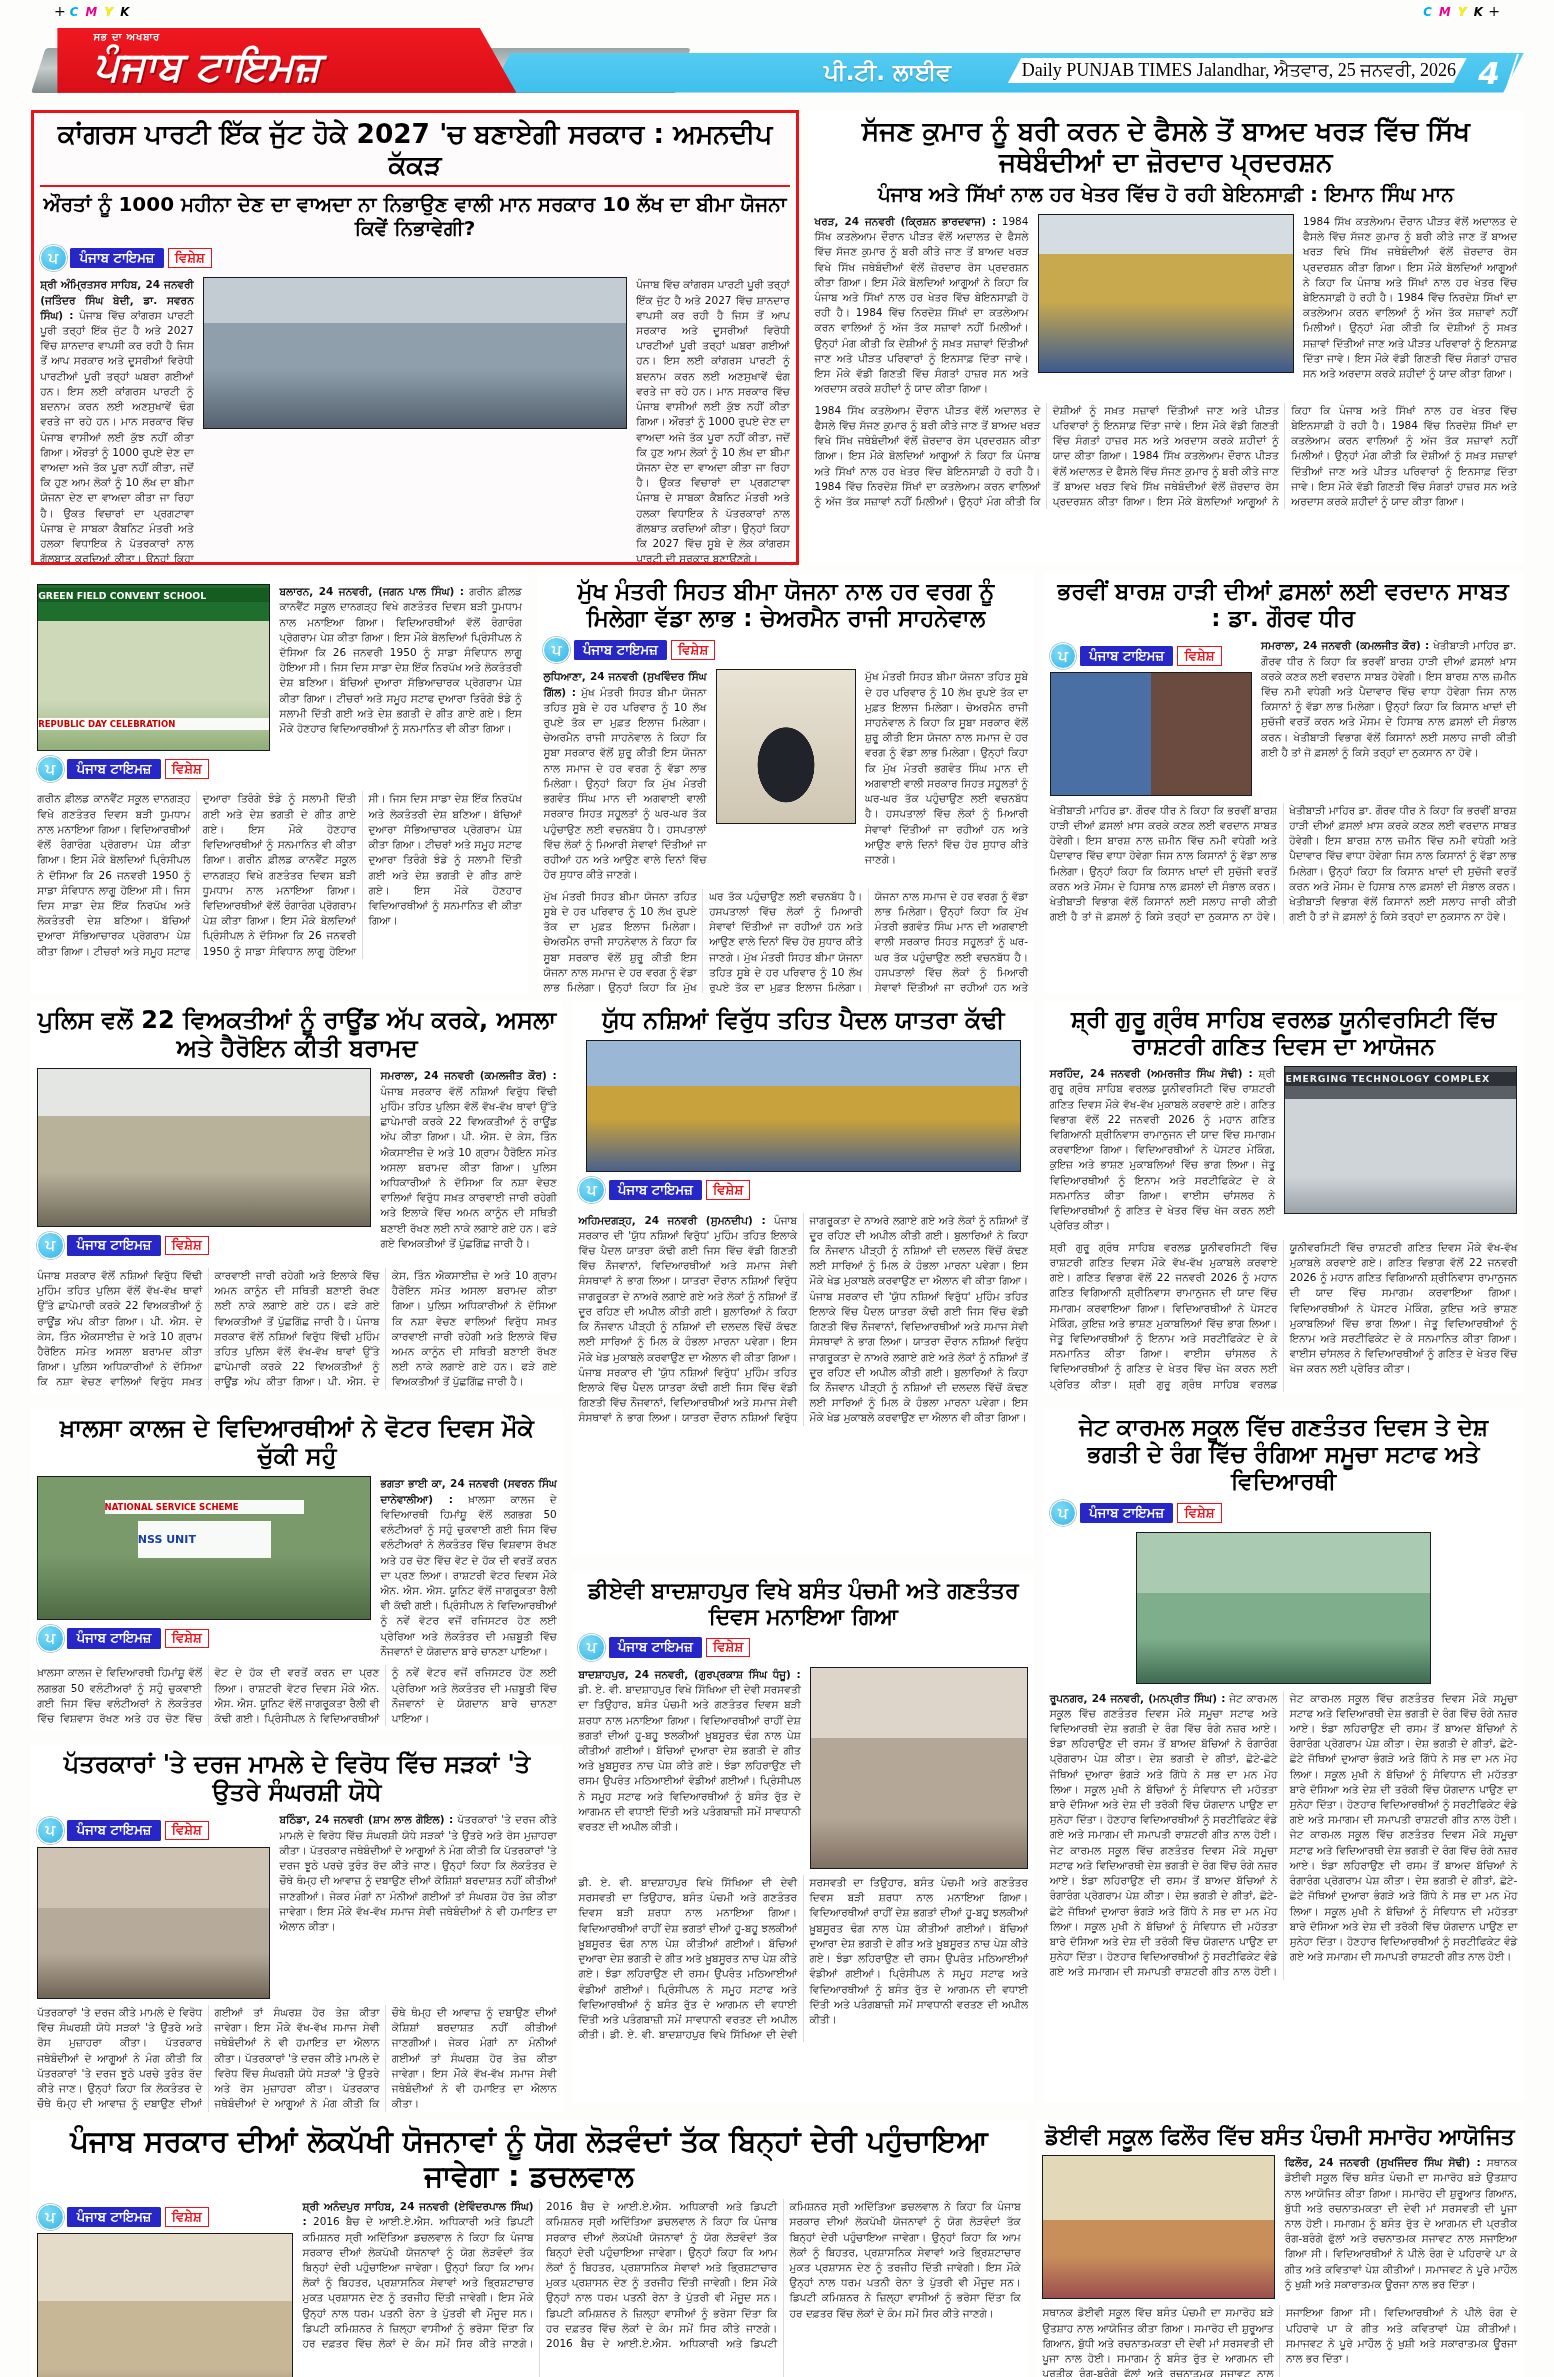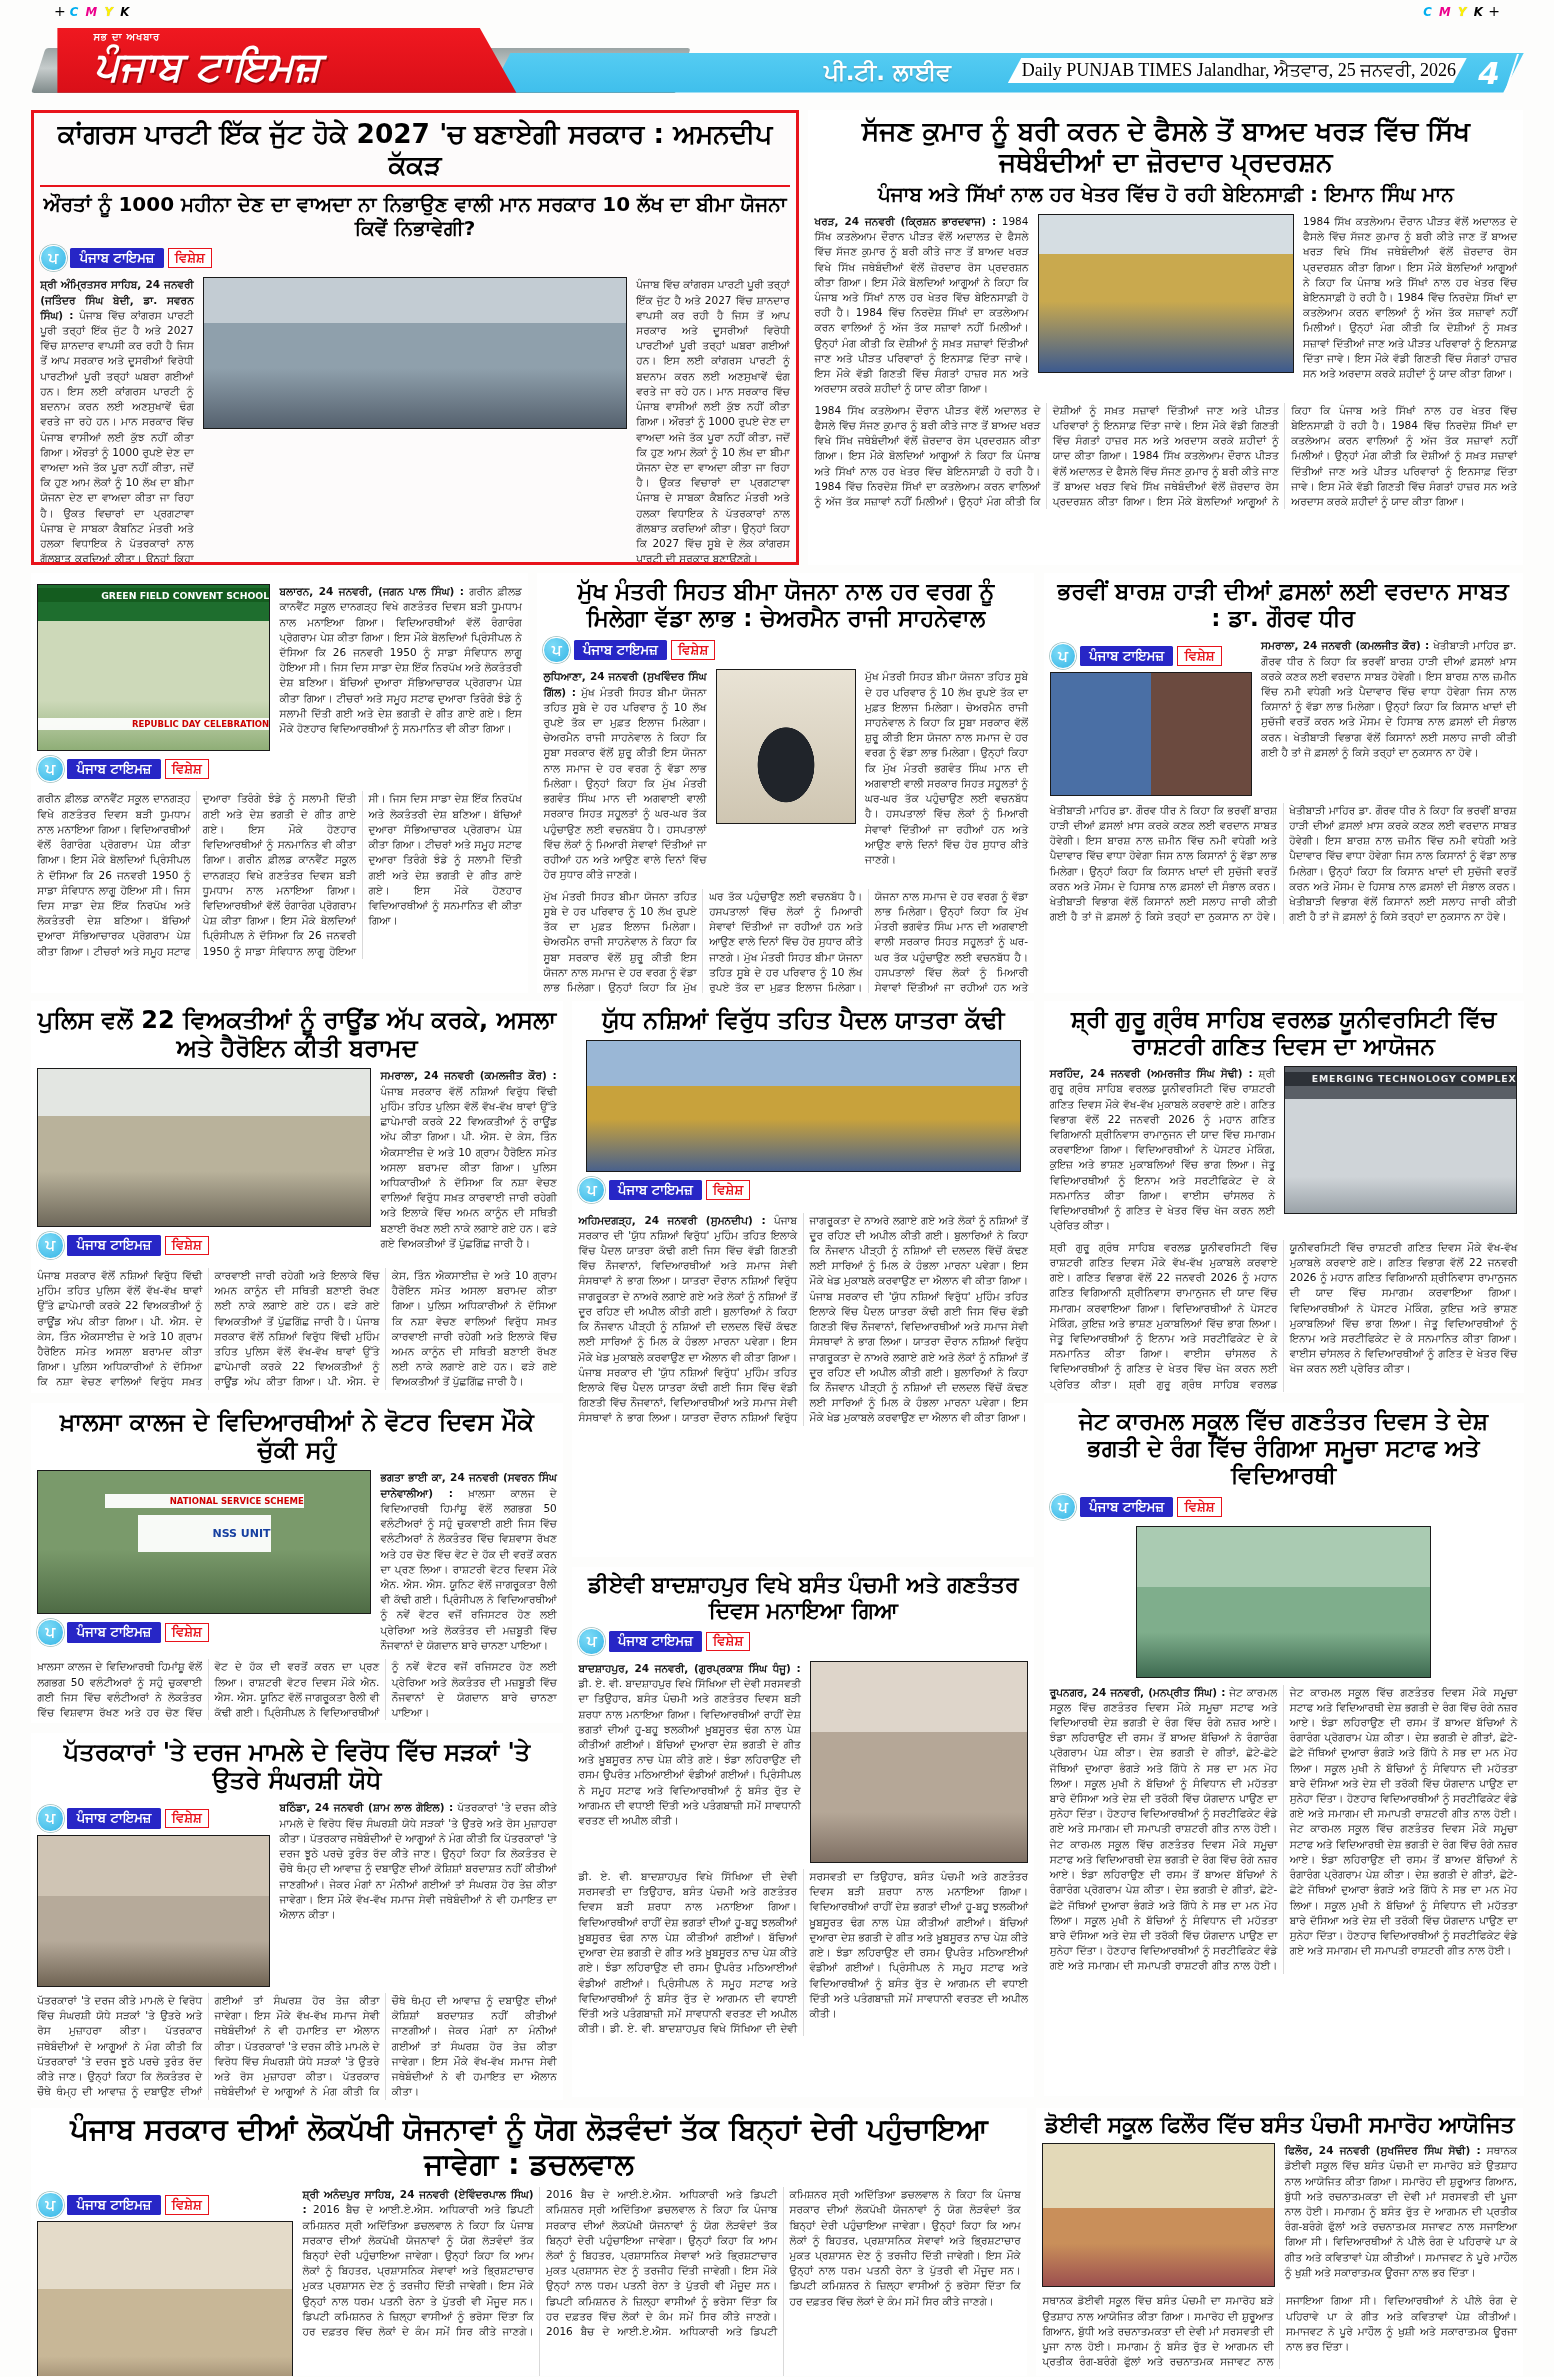--- a/index.html
+++ b/index.html
@@ -29,42 +29,42 @@
   #mast-red { position:absolute; left:26.4px; top:6.2px; width:459px; height:65px; background:linear-gradient(180deg,#f01820,#d90f18); clip-path:polygon(0 0,92% 0,100% 100%,0 100%); box-shadow:2.3px 3.1px 0 rgba(60,60,60,.45); padding:3.1px 7.8px 0 36px; }
   #mast-tagline { color:#fff; font-size:10px; font-weight:bold; letter-spacing:0.8px; }
   #mast-title { color:#fff; font-size:40px; font-weight:bold; font-style:italic; line-height:47px; text-shadow:1.6px 1.6px 0 rgba(120,0,0,.6); }
 
   
   .row { display:grid; gap:9.3px; margin-top:7.8px; }
   #row1 { grid-template-columns:768px 715px; }
   #row2 { grid-template-columns:497px 497px 479px; }
   #row3 { grid-template-columns:532px 462px 480px; }
   #rowB { grid-template-columns:996px 487px; }
-  .stack { display:flex; flex-direction:column; gap:10px; }
+  .stack { display:flex; flex-direction:column; gap:16px; }
 
   
   .art { background:#fff; overflow:hidden; position:relative; padding:4.7px 6.2px; }
   .art h2 { text-align:center; font-weight:bold; color:#000; line-height:1.18; }
   .art h3 { text-align:center; font-weight:bold; color:#000; margin-top:4.7px; }
   .boxed { border:3.1px solid #e8131b; background:#fdfbfb; }
   .redrule { height:2.3px; background:#e8131b; margin:4.7px 0 1.6px 0; }
 
   .badge { display:inline-flex; align-items:center; gap:3.9px; margin:4.7px 0 3.1px 0; }
   .pt-circle { width:26.4px; height:26.4px; border-radius:50%; background:radial-gradient(circle at 35% 30%,#7edbf7,#36b6e6); color:#fff; font-weight:bold; font-size:14.8px; display:flex; align-items:center; justify-content:center; border:1.6px solid #fff; box-shadow:0 0 0 0.8px #9bb; }
   .pt-brand { background:#2726c6; color:#fff; font-weight:bold; font-size:13.2px; padding:2.3px 9.3px; border-radius:1.6px; }
   .pt-tag { background:#fff; color:#e8131b; border:1.6px solid #e8131b; font-weight:bold; font-size:13.2px; padding:0.8px 6.2px; }
 
   .split { display:flex; gap:9.3px; margin-top:3.1px; }
   .txt { text-align:justify; font-size:10.5px; line-height:1.45; color:#141414; flex:1; }
   .dateline { font-weight:bold; }
   .cols { text-align:justify; font-size:10.5px; line-height:1.45; color:#141414; margin-top:6.2px; column-gap:12.4px; column-rule:0.8px solid #d9d9d9; }
   .c2{column-count:2}.c3{column-count:3}
 
   .photo { border:1.6px solid #1a1a1a; position:relative; overflow:hidden; flex:none; background:#cfcfcf; }
-  .ph-label { position:absolute; left:0; right:0; text-align:right; font-weight:bold; }
+  .ph-label { position:absolute; left:0; right:0; text-align:left; font-weight:bold; }
 
   .ph-congress{width:424px;height:152px;background:linear-gradient(180deg,#c3ccd3 0 30%,#8fa0ac 30% 60%,#55616e);}
   .ph-protest{width:256px;height:159px;background:linear-gradient(180deg,#d5dde2 0 25%,#c9a94e 25% 55%,#3c5a8f);}
   .ph-greenfield{width:233px;height:167px;background:linear-gradient(180deg,#1e6e2e 0 22%,#cdd9b9 22% 70%,#8fae77);}
   .ph-health{width:140px;height:155px;background:radial-gradient(ellipse 47px 62px at 50% 62%,#20242a 0 60%,transparent 61%),linear-gradient(180deg,#e9e3d5,#cfc6b2);}
   .ph-rain{width:202px;height:124px;background:linear-gradient(90deg,#4a6fa5 0 50%,#6b4a3f 50%),linear-gradient(180deg,#d9d9d9,#bbb);}
   .ph-police{width:334px;height:159px;background:linear-gradient(180deg,#e3e6e2 0 30%,#b9b29b 30% 65%,#6e685a);}
   .ph-march{width:435px;height:132px;background:linear-gradient(180deg,#9ab7d6 0 35%,#c8a23c 35% 60%,#49618c);}
   .ph-university{width:233px;height:148px;background:linear-gradient(180deg,#5a5f66 0 22%,#cfd4d8 22% 75%,#9aa2a8);}
   .ph-nss{width:334px;height:144px;background:linear-gradient(180deg,#7a9a6b 0 55%,#4e6b45);}

